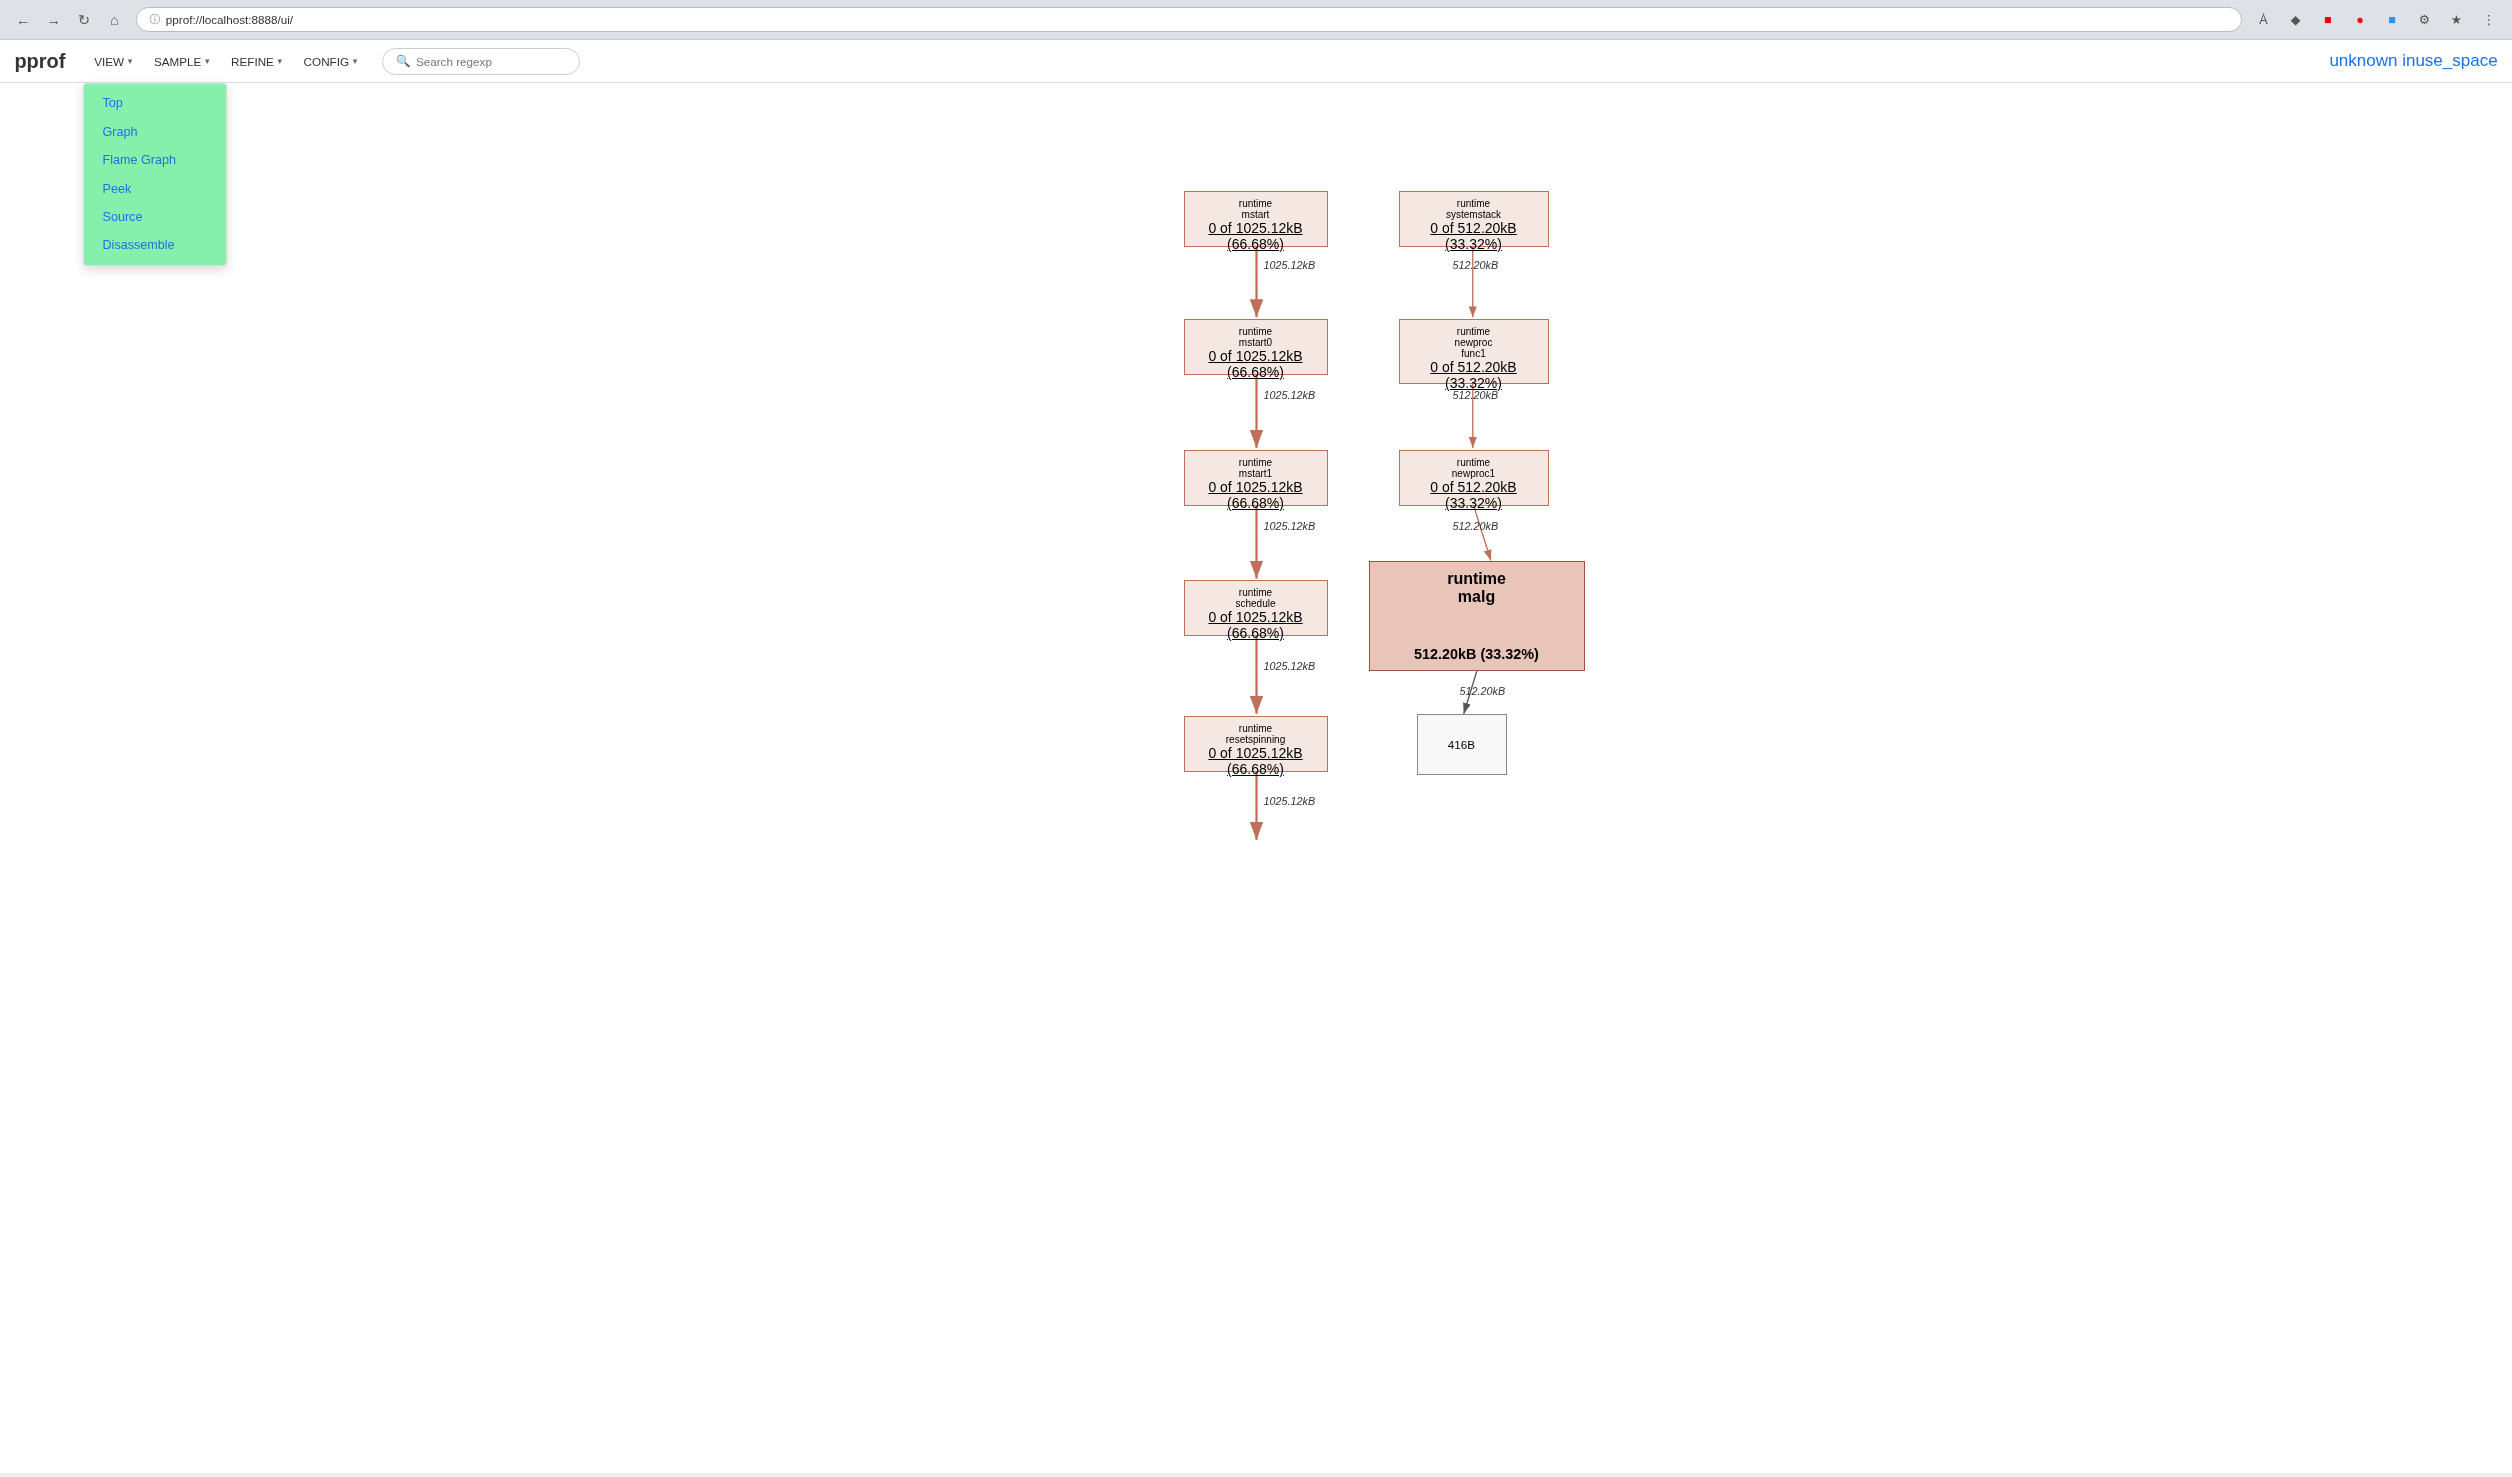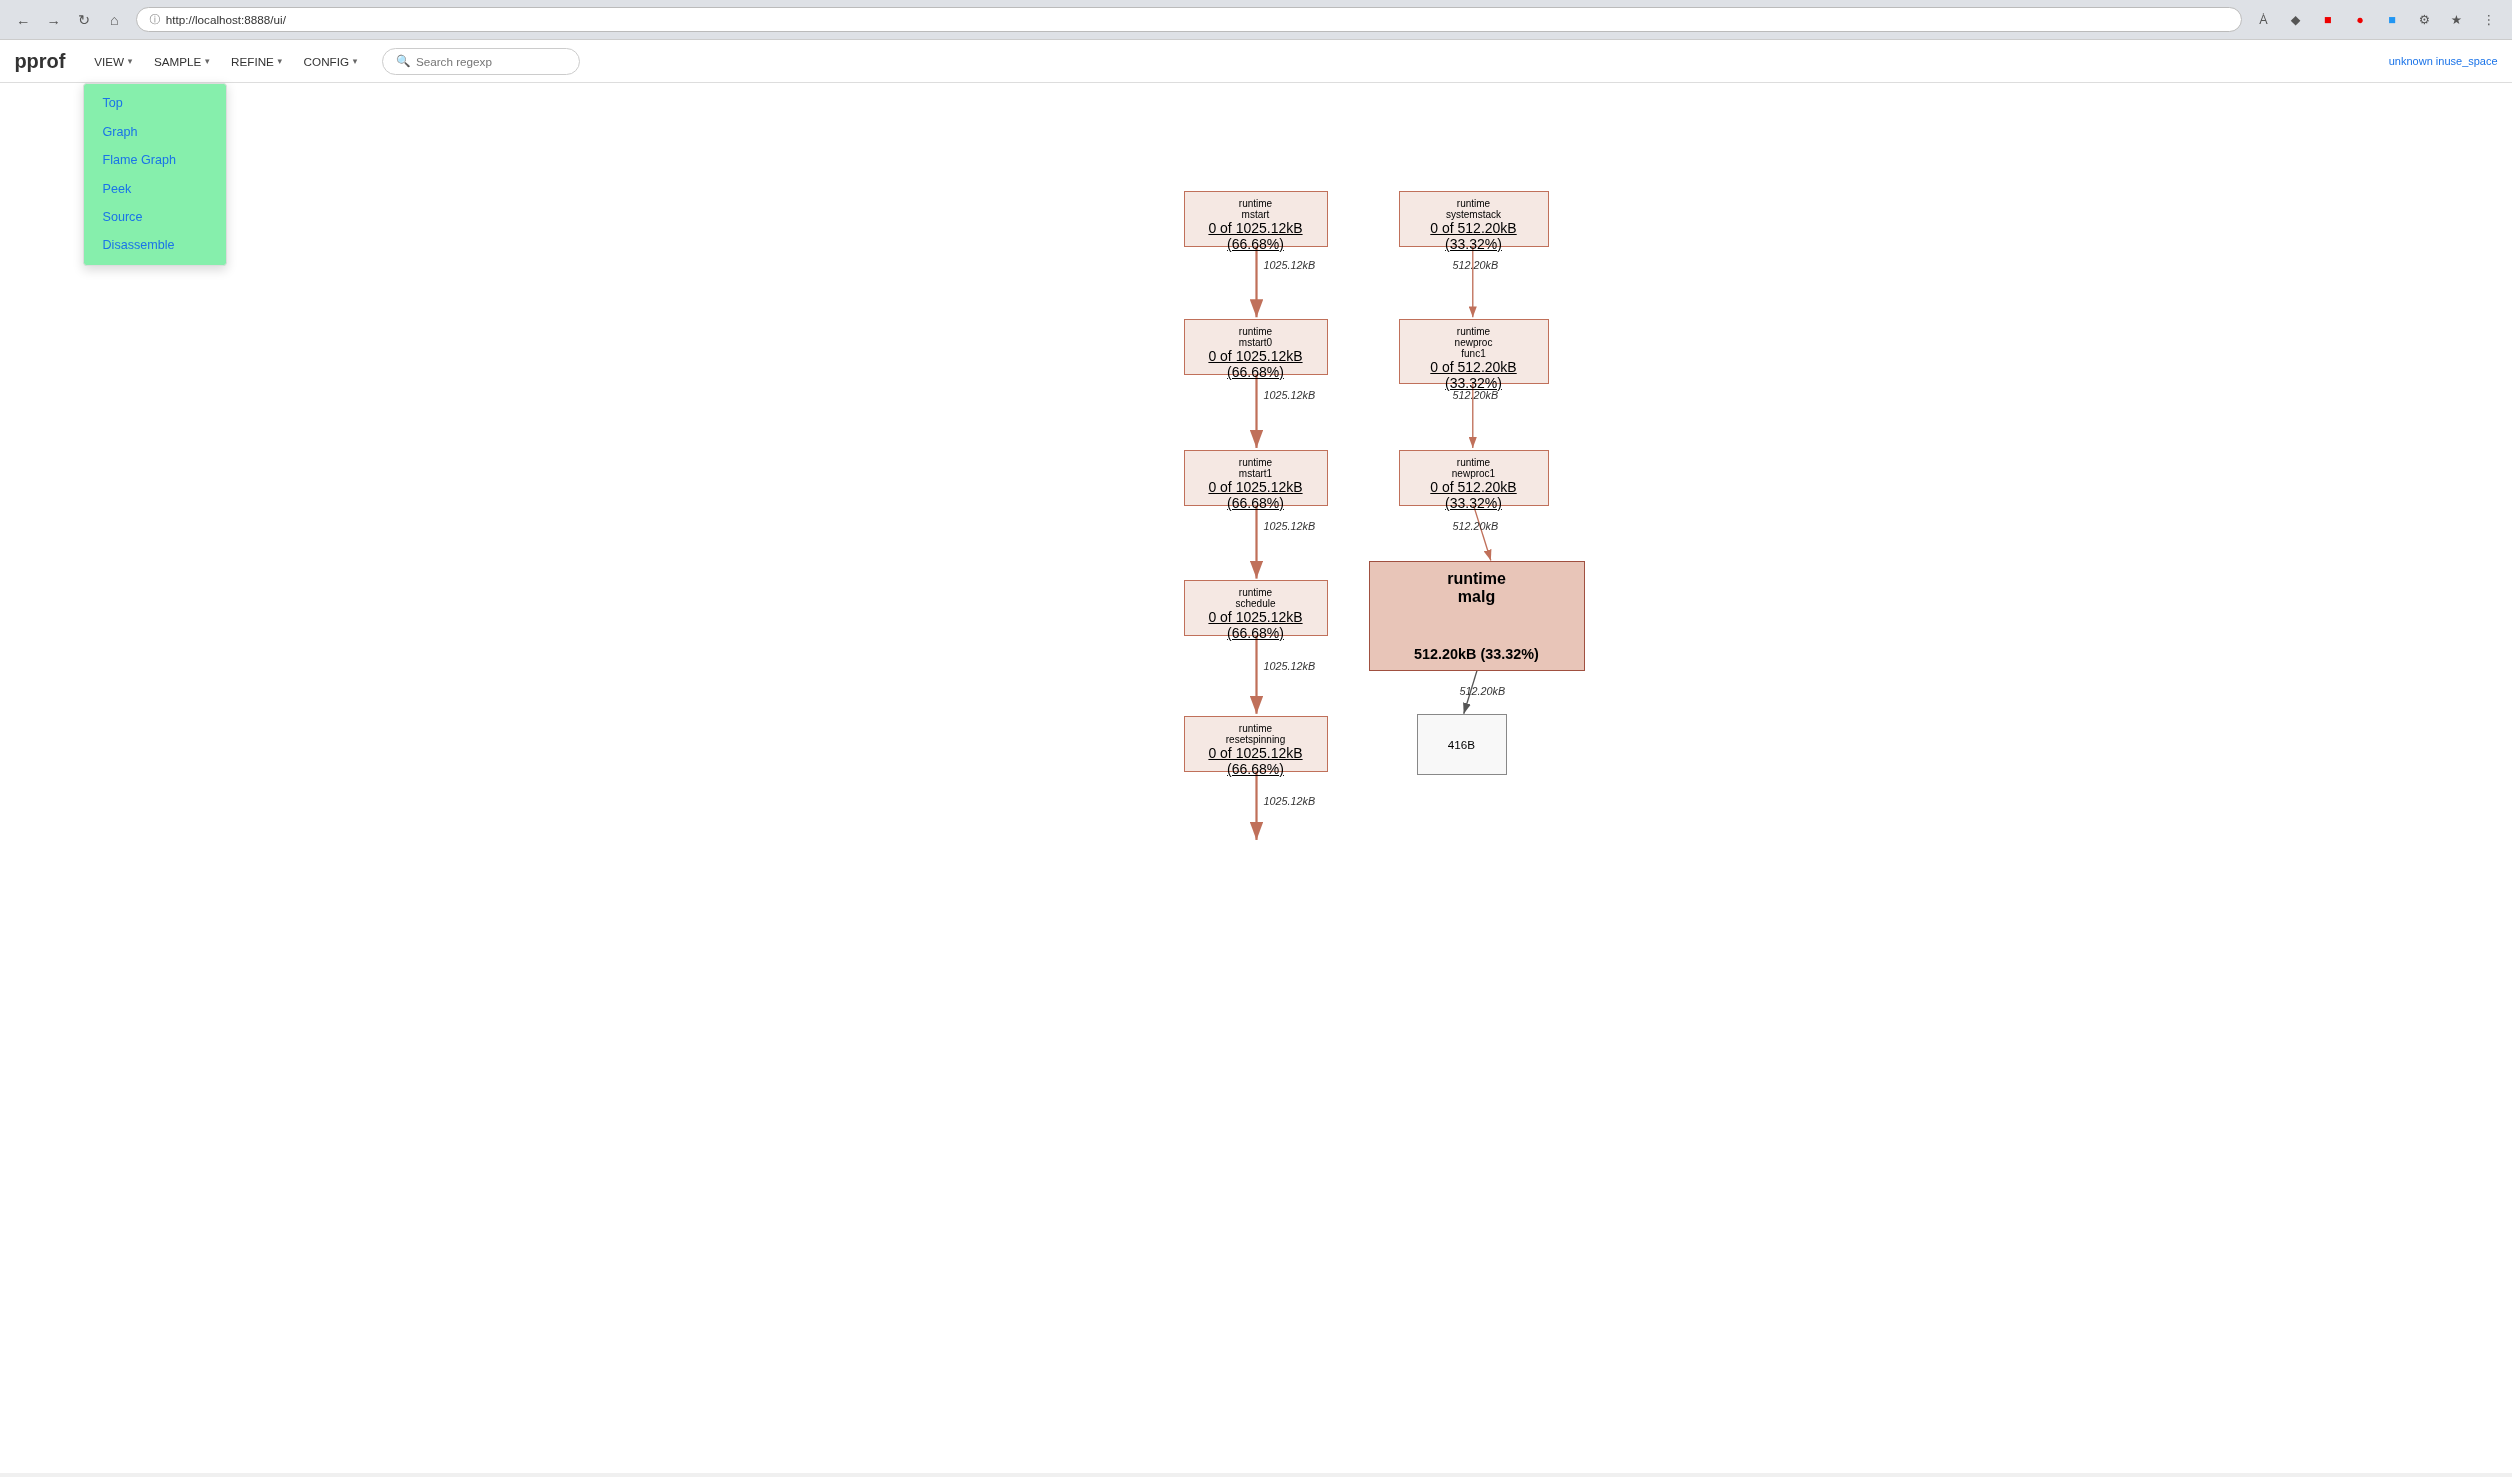--- a/index.html
+++ b/index.html
@@ -95,21 +95,21 @@
     .search-box input {
       border: none;
       outline: none;
       font-size: 11.7px;
       width: 100%;
     }
     .profile-link {
       margin-left: auto;
       color: #1a73e8;
       text-decoration: none;
-      font-size: 11px;
+      font-size: 17px;
     }
 
     
     .dropdown-menu {
       position: absolute;
       top: 43px;
       left: 0;
       background: #86efac;
       border: 0.9px solid #ddd;
       border-radius: 3.6px;
@@ -180,21 +180,21 @@
 
 <div class="browser-chrome">
   <div class="browser-nav-buttons">
     <button class="browser-btn">←</button>
     <button class="browser-btn">→</button>
     <button class="browser-btn">↻</button>
     <button class="browser-btn">⌂</button>
   </div>
   <div class="address-bar">
     <span class="lock-icon">ⓘ</span>
-    <span>http://localhost:8888/ui/</span>
+    <span>pprof://localhost:8888/ui/</span>
   </div>
   <div class="browser-actions">
     <button class="browser-action-btn">A̍</button>
     <button class="browser-action-btn">◆</button>
     <button class="browser-action-btn" style="color:#e00;">■</button>
     <button class="browser-action-btn" style="color:#e00;">●</button>
     <button class="browser-action-btn" style="color:#2196F3;">■</button>
     <button class="browser-action-btn">⚙</button>
     <button class="browser-action-btn">★</button>
     <button class="browser-action-btn">⋮</button>

